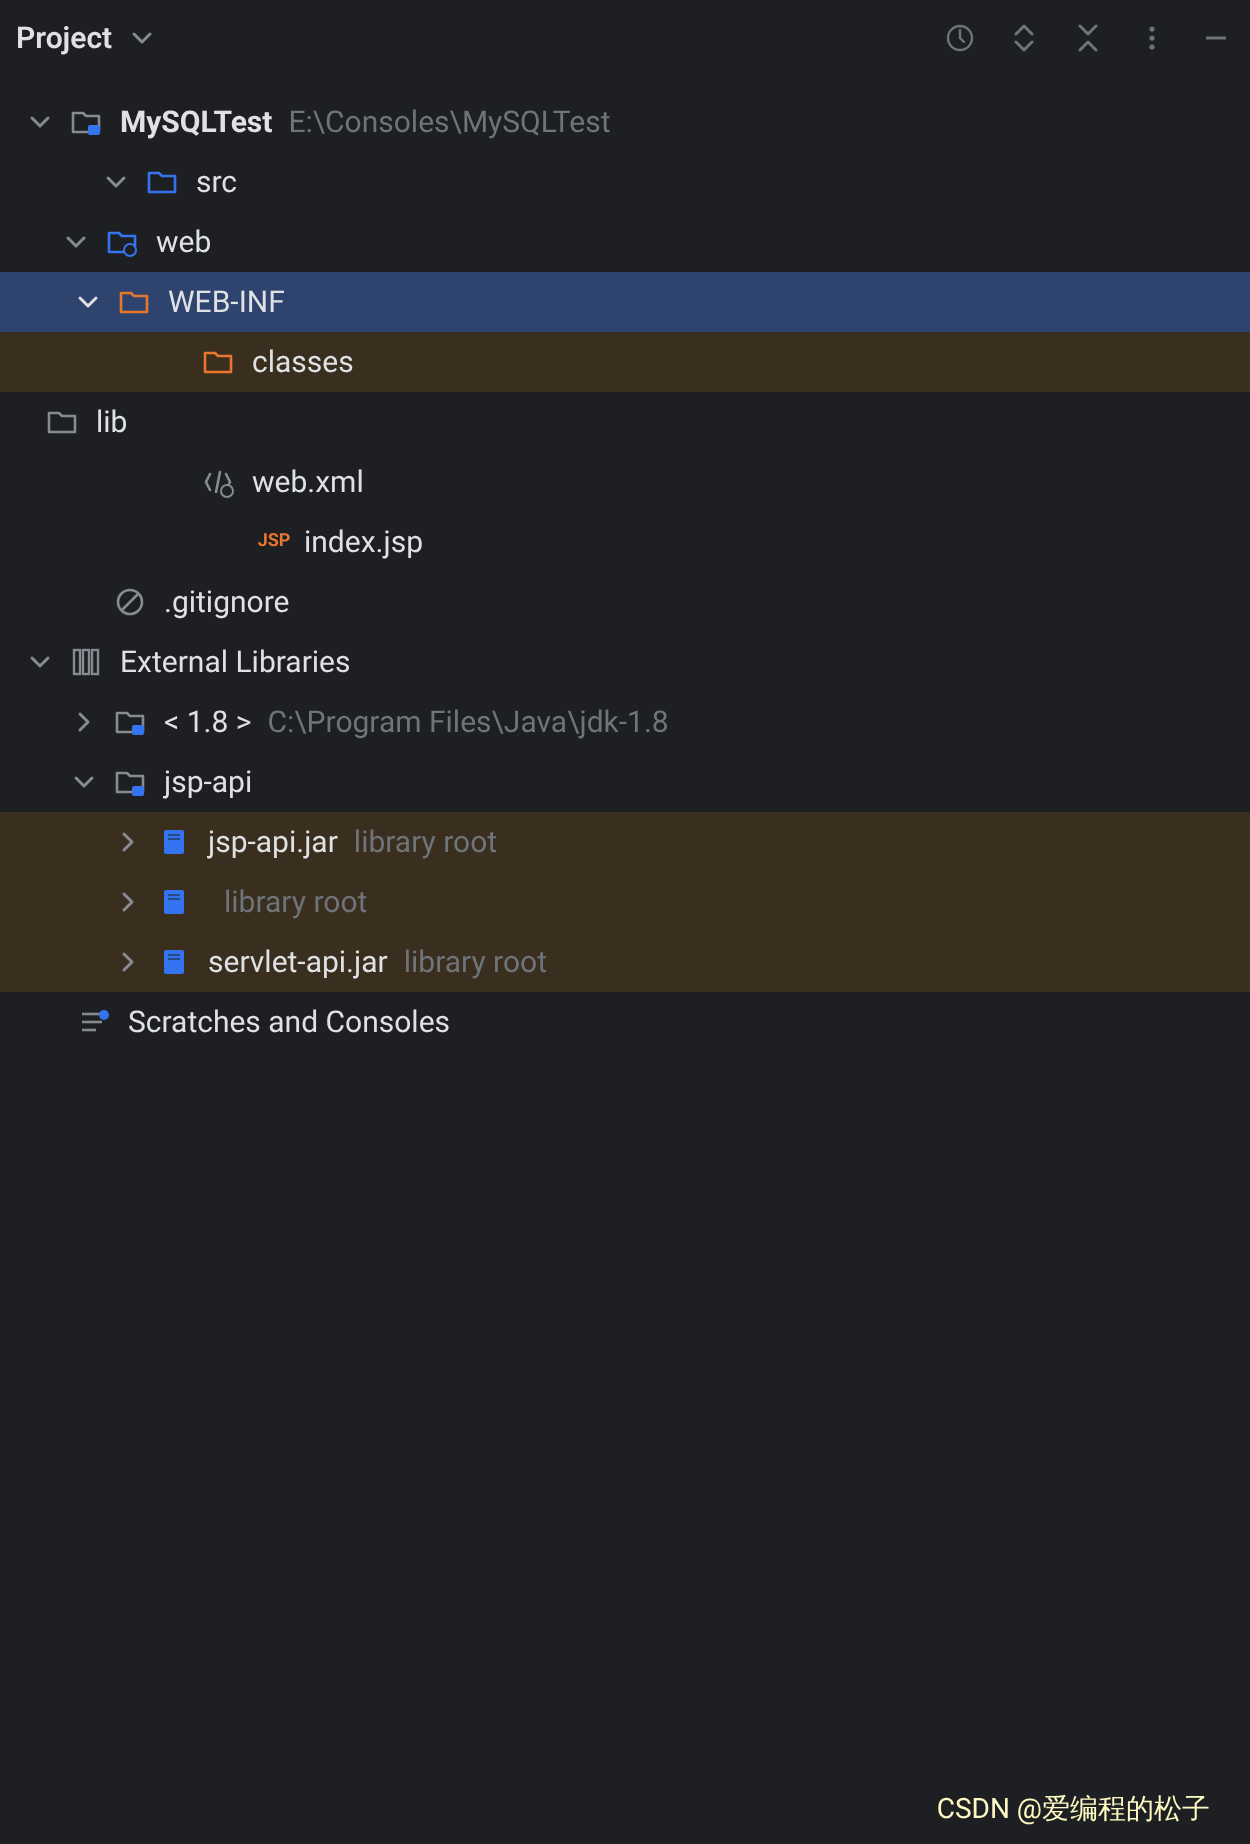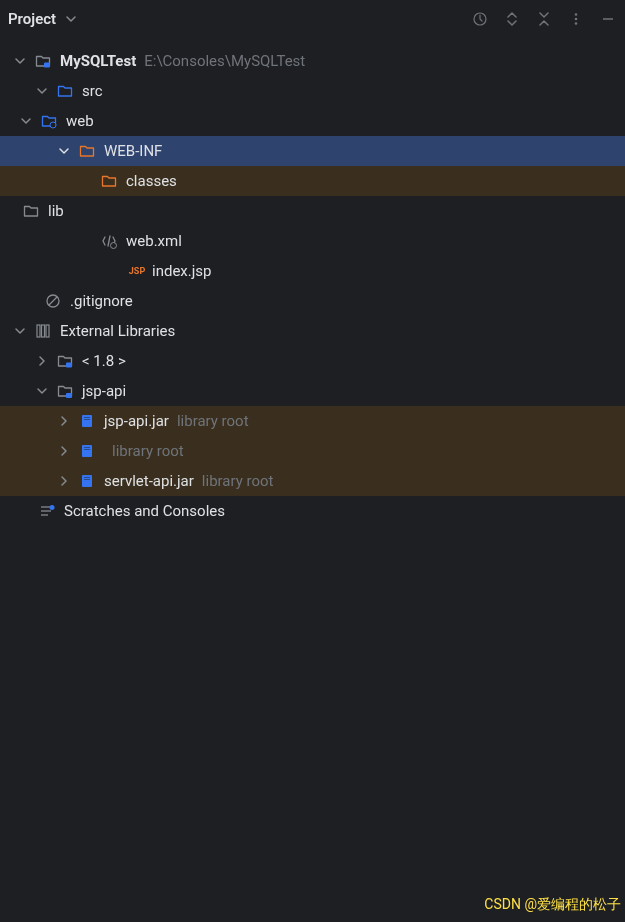--- a/index.html
+++ b/index.html
@@ -88,22 +88,22 @@
     .node-hint {
       color: #6f737a;
       margin-left: 8px;
     }
     .proj-root {
       font-weight: 700;
     }
     .watermark {
       position: absolute;
       bottom: 8px;
-      right: 4px;
-      color: #fde047;
+      right: 20px;
+      color: #fef9c3;
       font-size: 14px;
     }
     svg { display: block; }
     .jsp-badge {
       font-size: 9px;
       font-weight: 700;
       color: #e8762c;
       width: 22px;
       text-align: center;
       margin-right: 4px;
@@ -166,50 +166,50 @@
     <span class="icon">
         <svg width="16" height="16" viewBox="0 0 16 16">
           <path d="M1.5 3.5h5l1.5 1.5h6.5v8h-13z" fill="none" stroke="#868a91" stroke-width="1.3" stroke-linejoin="round"></path>
           <rect x="9" y="9.5" width="6" height="5" rx="1" fill="#3574f0"></rect>
         </svg>
       </span>
     <span class="node-label proj-root">MySQLTest</span>
     <span class="node-hint">E:\Consoles\MySQLTest</span>
   </div>
 
-  <div class="row" style="padding-left:34px">
+  <div class="row" style="padding-left:50px">
     <span class="arrow">
         <svg width="12" height="12" viewBox="0 0 12 12">
           <path d="M2 4l4 4 4-4" stroke="#868a91" stroke-width="1.5" fill="none" stroke-linecap="round" stroke-linejoin="round"></path>
         </svg>
       </span>
     <span class="icon">
         <svg width="16" height="16" viewBox="0 0 16 16">
           <path d="M1.5 3.5h5l1.5 1.5h6.5v8h-13z" fill="none" stroke="#3574f0" stroke-width="1.3" stroke-linejoin="round"></path>
         </svg>
       </span>
     <span class="node-label">src</span>
   </div>
 
-  <div class="row" style="padding-left:18px">
+  <div class="row" style="padding-left:30px">
     <span class="arrow">
         <svg width="12" height="12" viewBox="0 0 12 12">
           <path d="M2 4l4 4 4-4" stroke="#868a91" stroke-width="1.5" fill="none" stroke-linecap="round" stroke-linejoin="round"></path>
         </svg>
       </span>
     <span class="icon">
         <svg width="16" height="16" viewBox="0 0 16 16">
           <path d="M1.5 3.5h5l1.5 1.5h6.5v8h-13z" fill="none" stroke="#3574f0" stroke-width="1.3" stroke-linejoin="round"></path>
           <circle cx="12" cy="12" r="3" fill="#1e1f22" stroke="#3574f0" stroke-width="1"></circle>
         </svg>
       </span>
     <span class="node-label">web</span>
   </div>
 
-  <div class="row selected" style="padding-left:56px">
+  <div class="row selected" style="padding-left:36px">
     <span class="arrow">
         <svg width="12" height="12" viewBox="0 0 12 12">
           <path d="M2 4l4 4 4-4" stroke="#dfe1e5" stroke-width="1.5" fill="none" stroke-linecap="round" stroke-linejoin="round"></path>
         </svg>
       </span>
     <span class="icon">
         <svg width="16" height="16" viewBox="0 0 16 16">
           <path d="M1.5 3.5h5l1.5 1.5h6.5v8h-13z" fill="none" stroke="#e8762c" stroke-width="1.3" stroke-linejoin="round"></path>
         </svg>
       </span>
@@ -246,21 +246,21 @@
       </span>
     <span class="node-label">web.xml</span>
   </div>
 
   <div class="row" style="padding-left:56px">
     <span class="arrow-spacer"></span>
     <span class="jsp-badge">JSP</span>
     <span class="node-label">index.jsp</span>
   </div>
 
-  <div class="row" style="padding-left:22px">
+  <div class="row" style="padding-left:34px">
     <span class="arrow-spacer"></span>
     <span class="icon">
         <svg width="16" height="16" viewBox="0 0 16 16">
           <circle cx="8" cy="8" r="6" stroke="#868a91" stroke-width="1.3" fill="none"></circle>
           <line x1="4" y1="12" x2="12" y2="4" stroke="#868a91" stroke-width="1.3"></line>
         </svg>
       </span>
     <span class="node-label">.gitignore</span>
   </div>
 
@@ -286,20 +286,21 @@
           <path d="M4 2l4 4-4 4" stroke="#868a91" stroke-width="1.5" fill="none" stroke-linecap="round" stroke-linejoin="round"></path>
         </svg>
       </span>
     <span class="icon">
         <svg width="16" height="16" viewBox="0 0 16 16">
           <path d="M1.5 3.5h5l1.5 1.5h6.5v8h-13z" fill="none" stroke="#868a91" stroke-width="1.3" stroke-linejoin="round"></path>
           <rect x="9" y="9.5" width="6" height="5" rx="1" fill="#3574f0"></rect>
         </svg>
       </span>
     <span class="node-label">&lt; 1.8 &gt;</span>
+    <span class="node-hint">C:\Program Files\Java\jdk-1.8</span>
   </div>
 
   <div class="row" style="padding-left:34px">
     <span class="arrow">
         <svg width="12" height="12" viewBox="0 0 12 12">
           <path d="M2 4l4 4 4-4" stroke="#868a91" stroke-width="1.5" fill="none" stroke-linecap="round" stroke-linejoin="round"></path>
         </svg>
       </span>
     <span class="icon">
         <svg width="16" height="16" viewBox="0 0 16 16">

